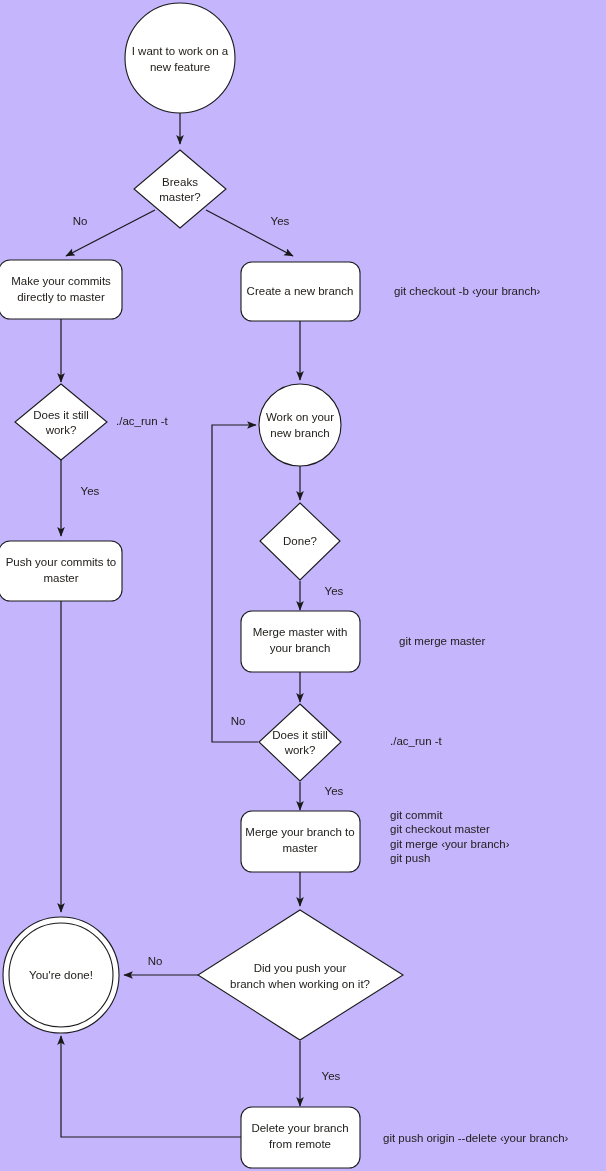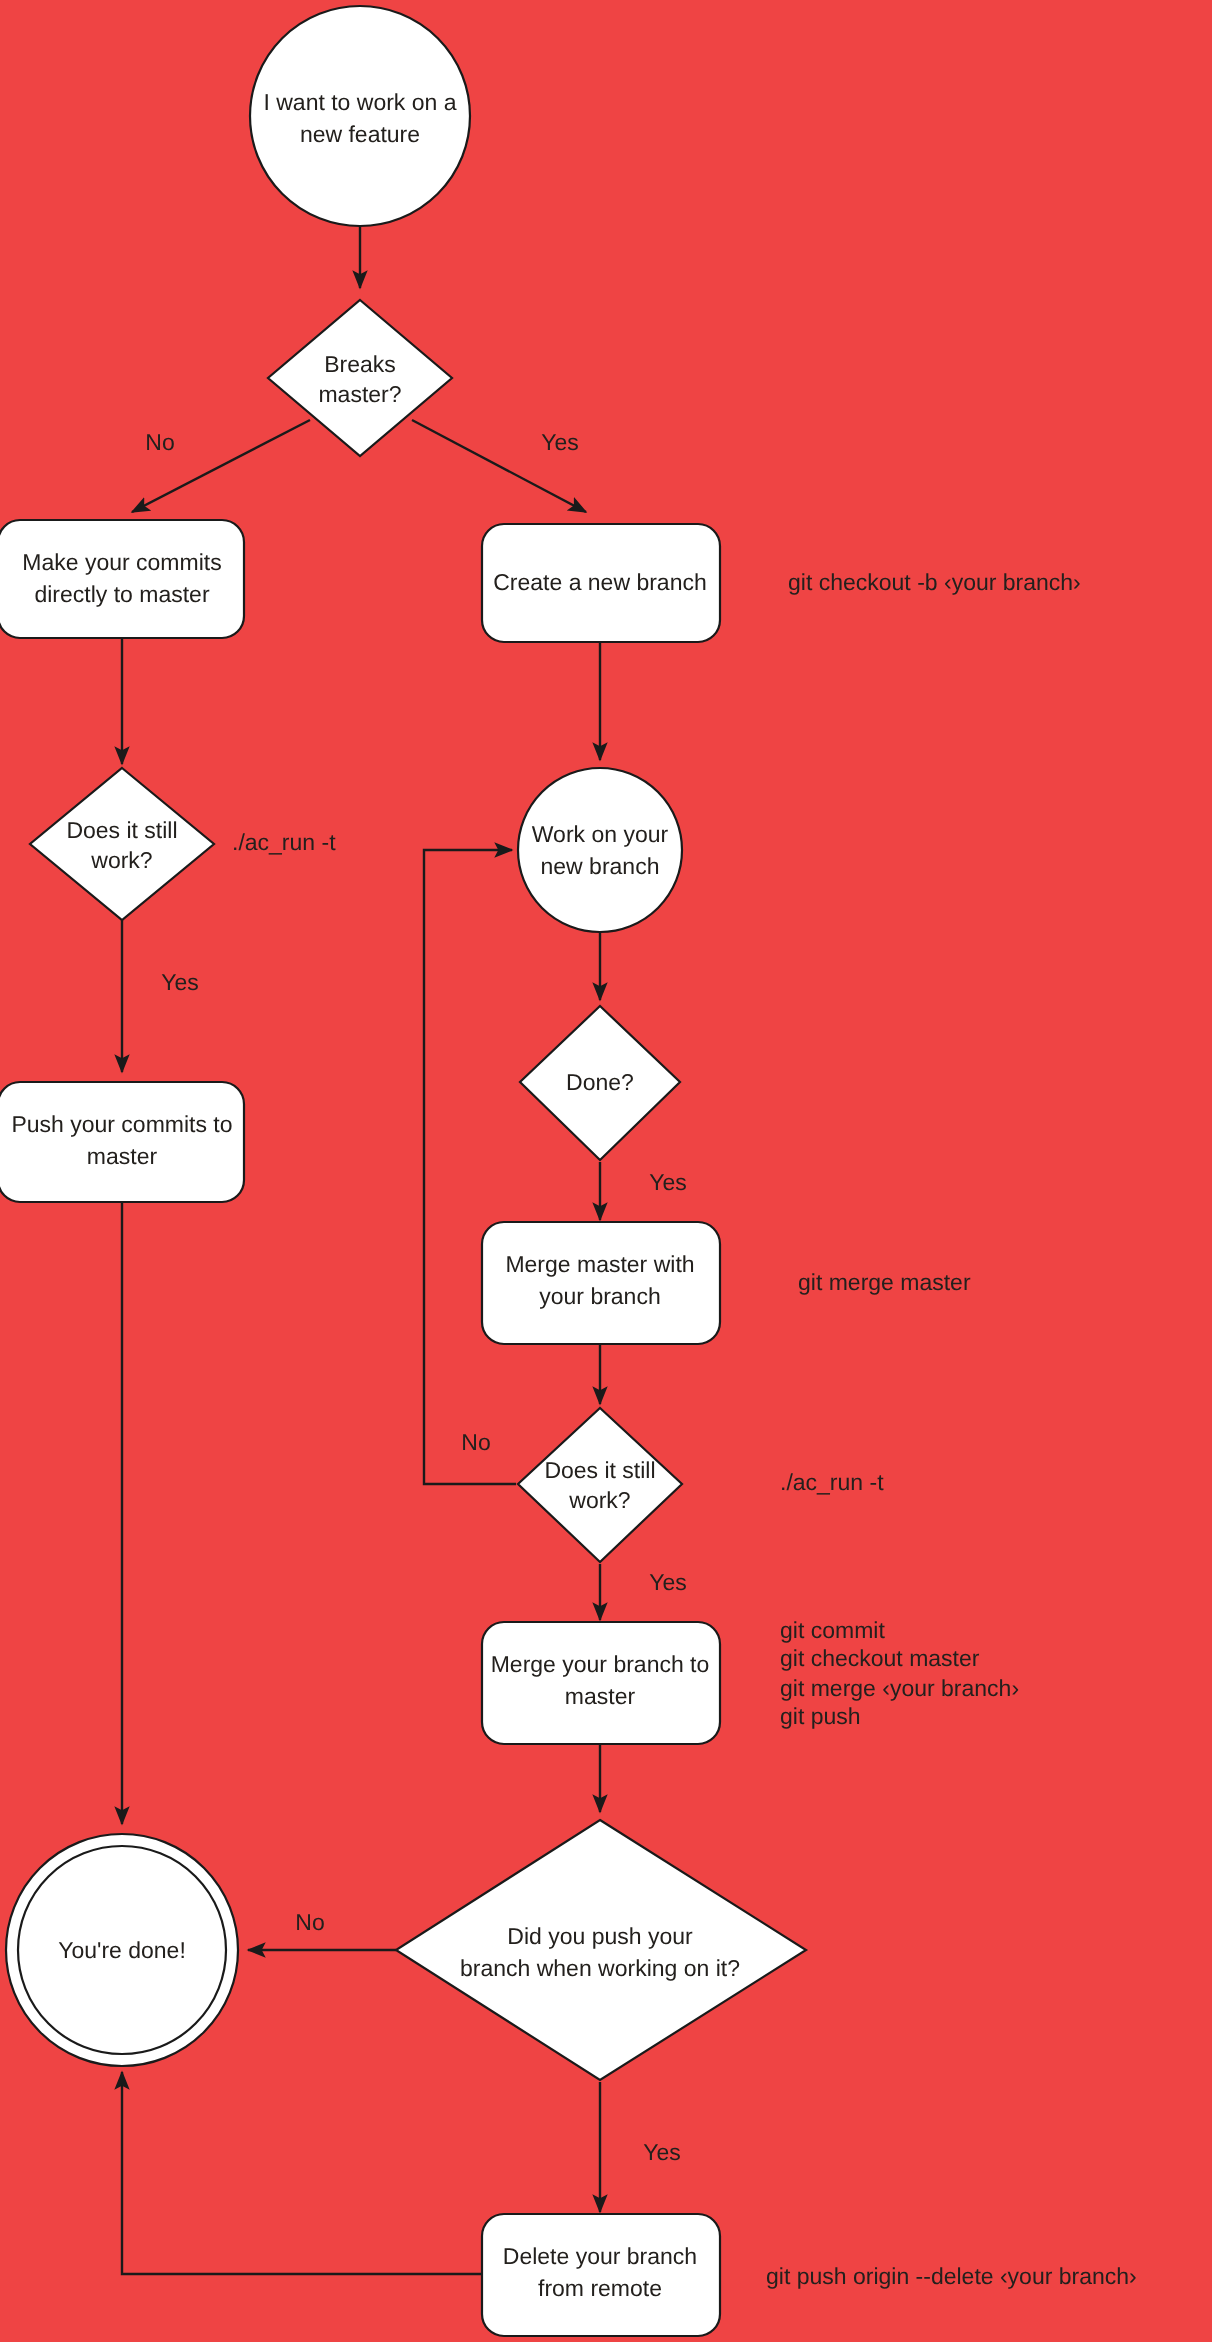--- a/index.html
+++ b/index.html
@@ -7,21 +7,21 @@
     padding: 0;
     background: #ffffff;
   }
   body {
     font-family: "Liberation Sans", sans-serif;
   }
   #flowchart-canvas {
     position: relative;
     width: 606px;
     height: 1171px;
-    background: #ef4444;
+    background: #c4b5fd;
     overflow: hidden;
   }
   #flow-svg {
     position: absolute;
     top: 0;
     left: 0;
     width: 606px;
     height: 1171px;
   }
   .node-shape {

